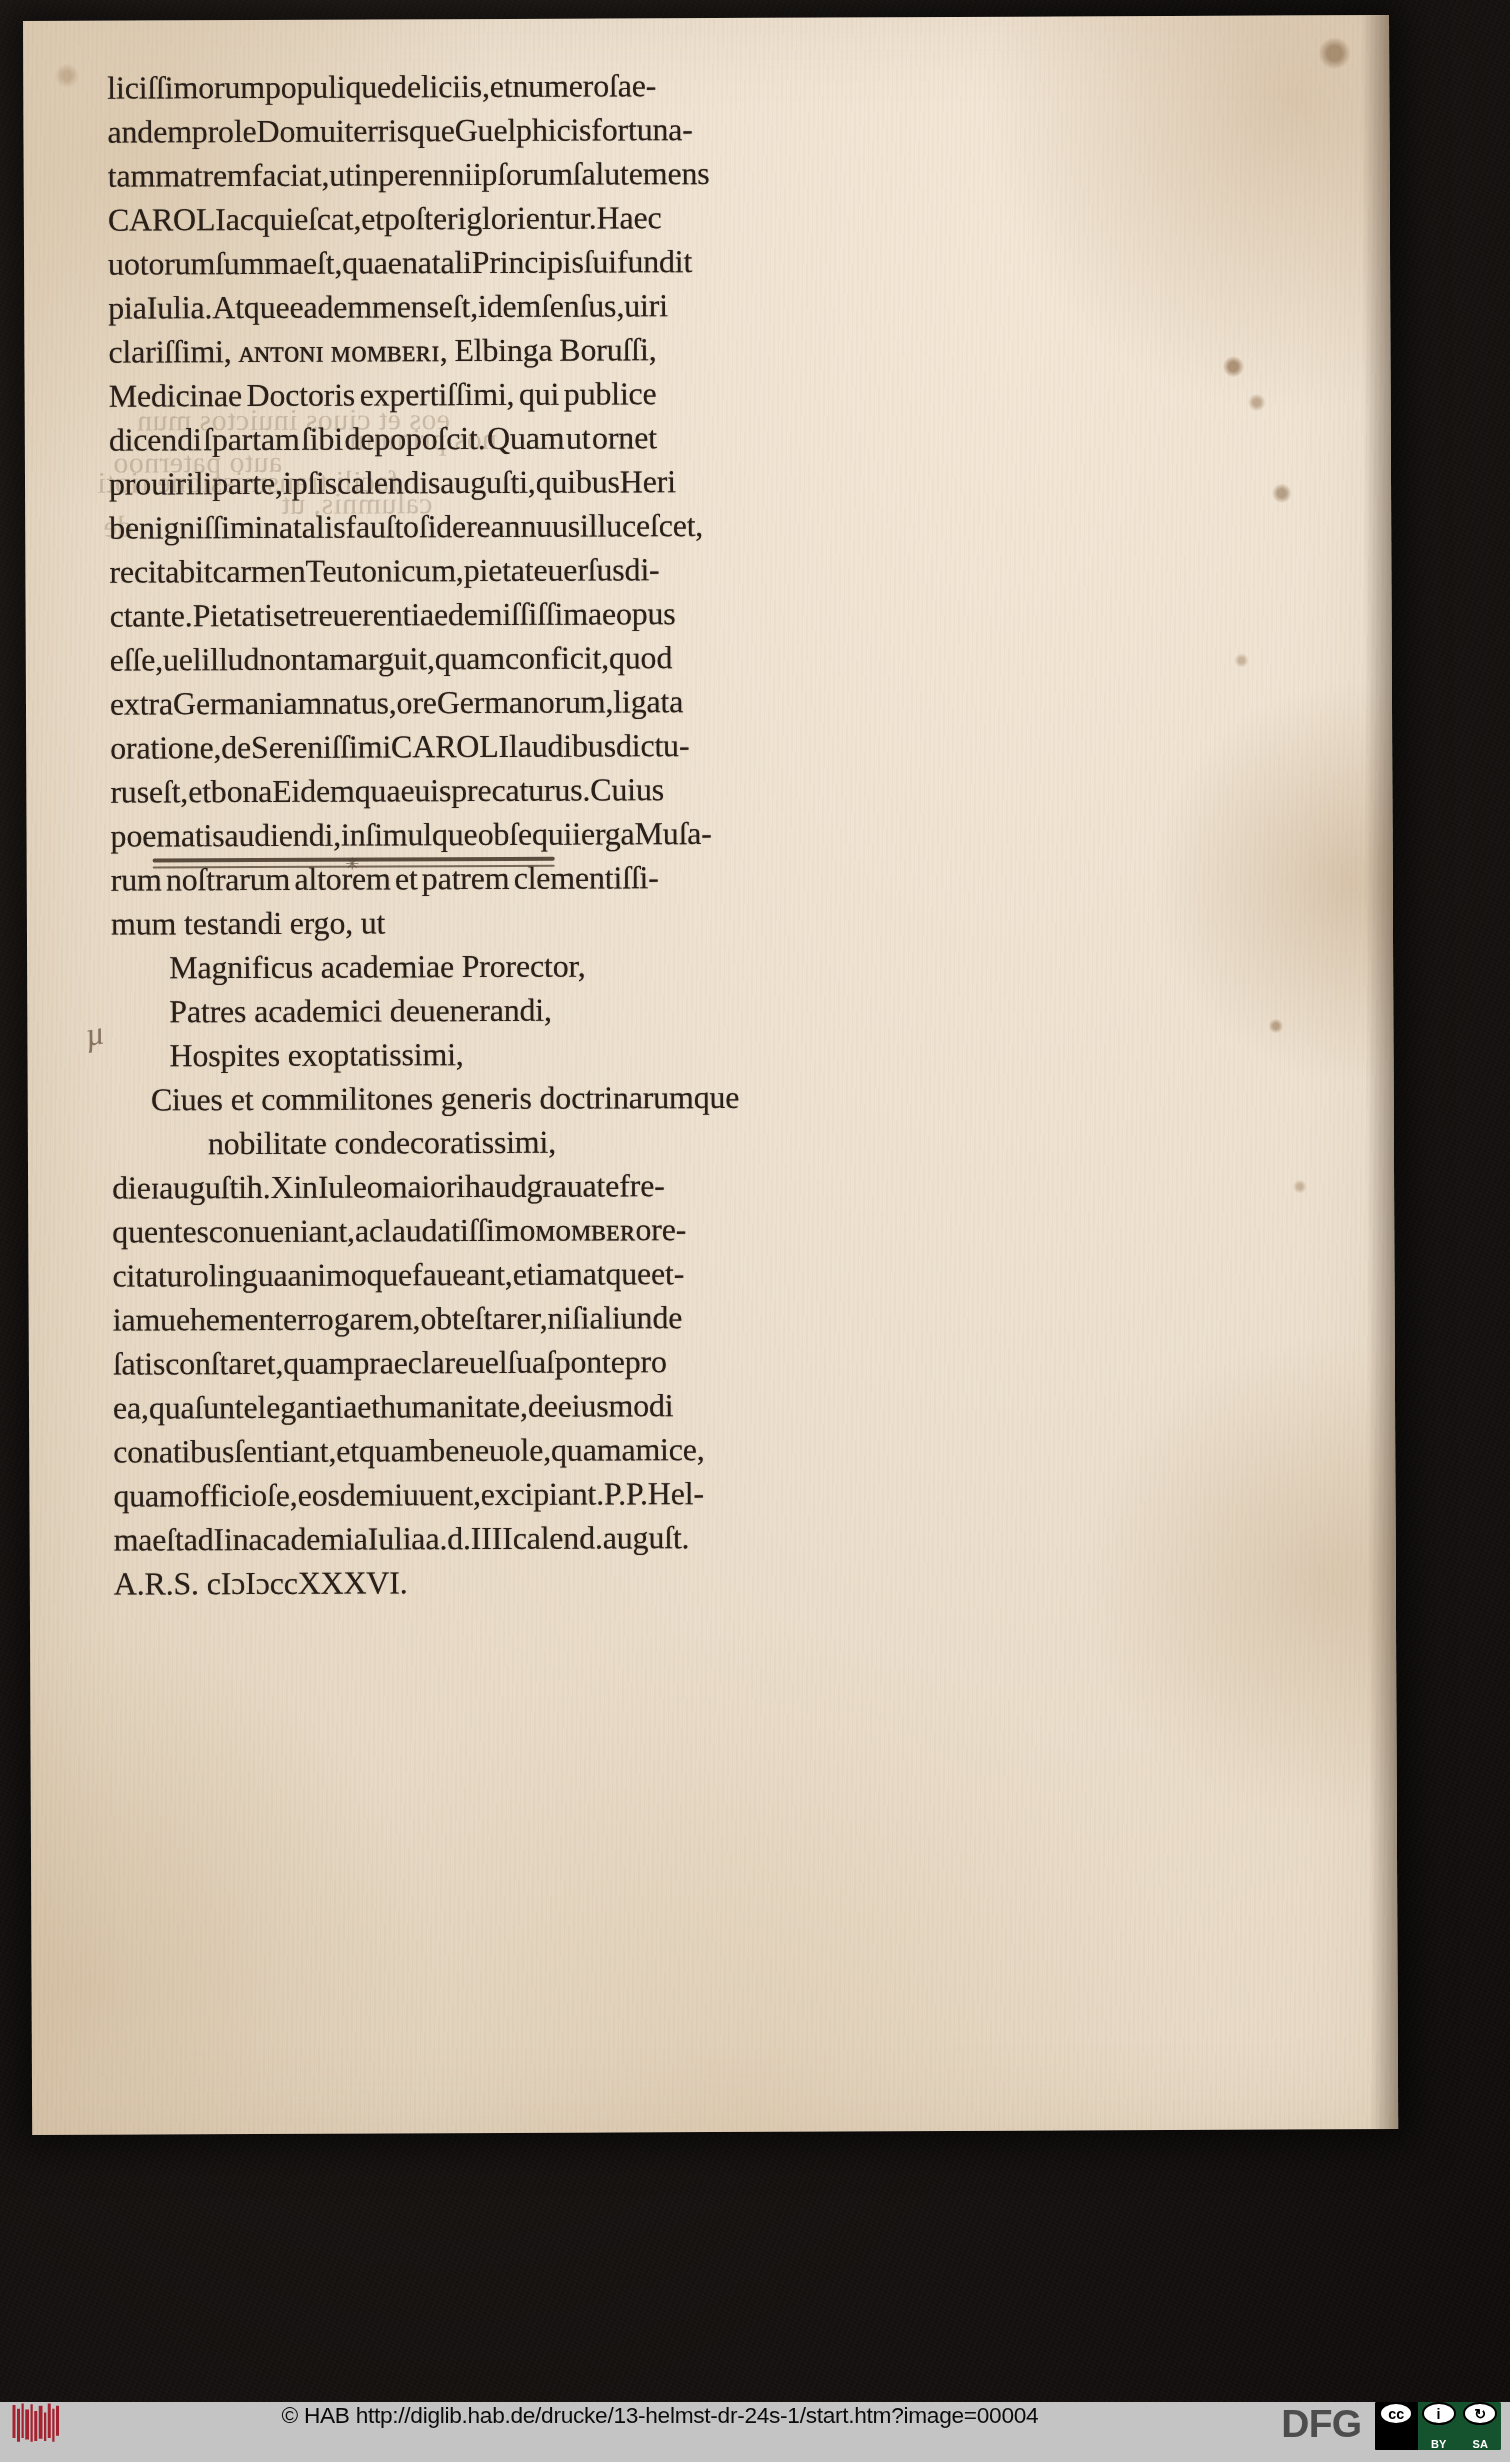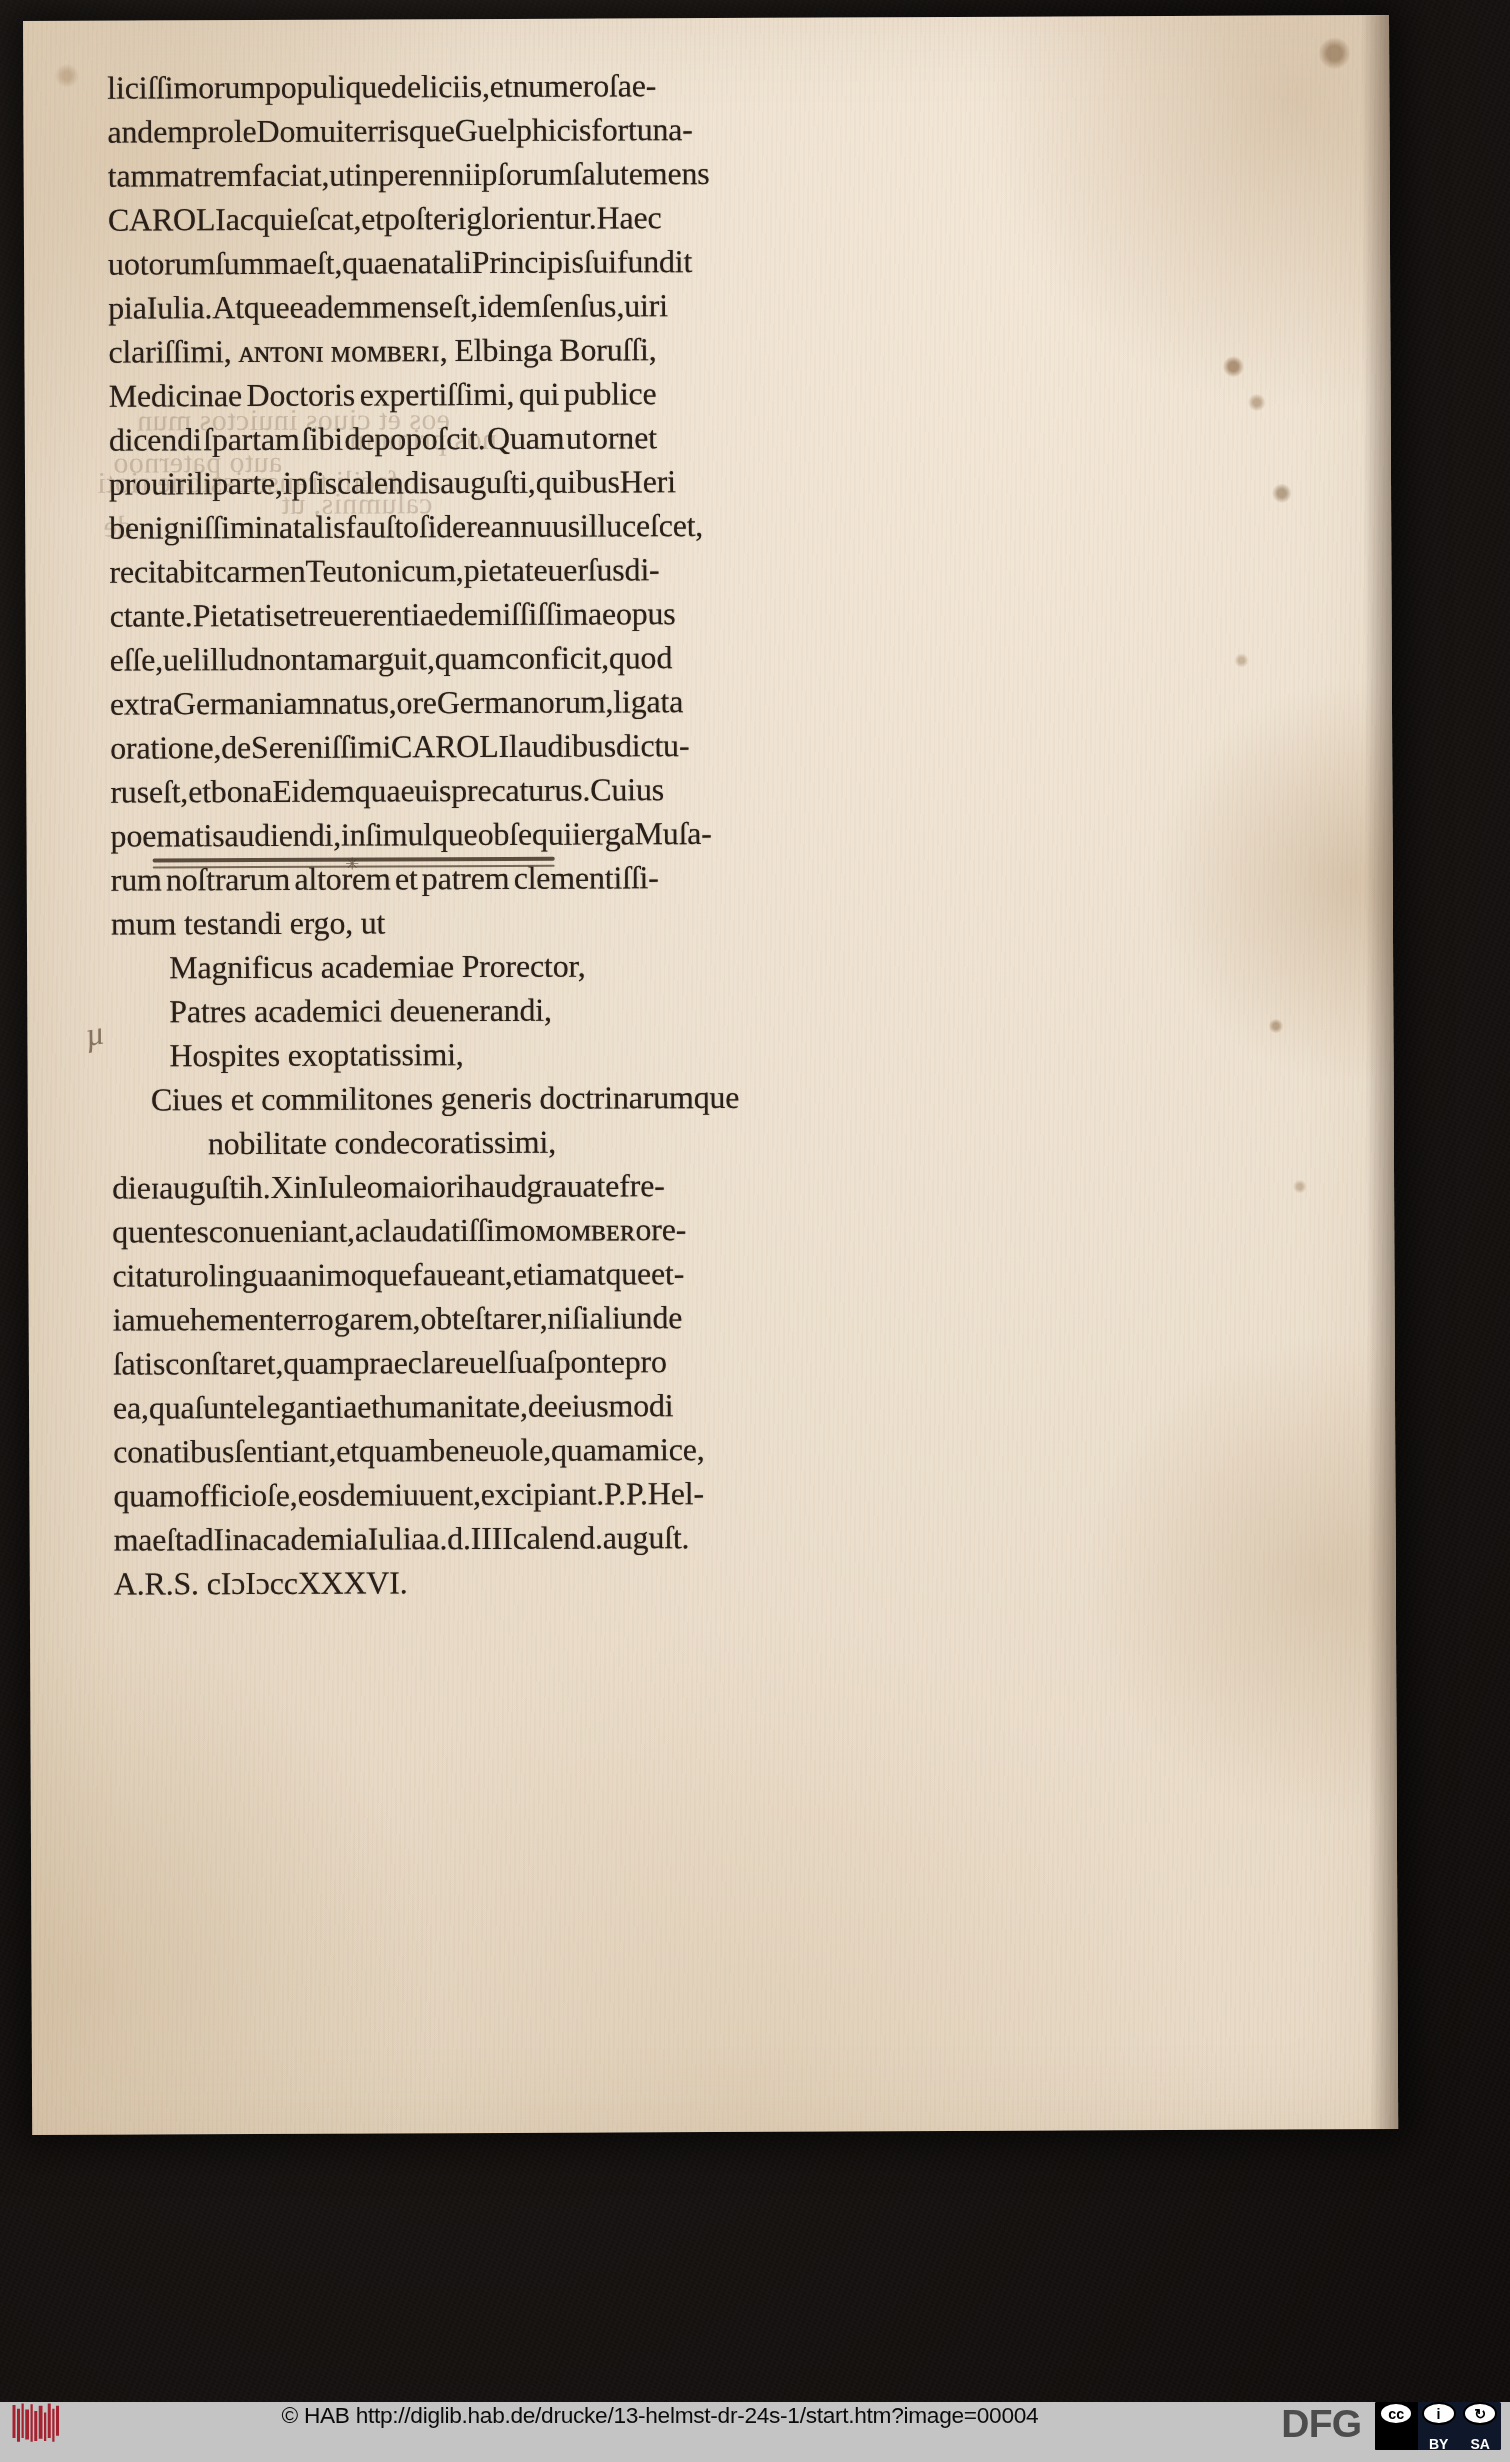--- a/index.html
+++ b/index.html
@@ -219,21 +219,21 @@
     letter-spacing: -0.8px;
     margin-right: 13.6px;
     margin-left: 32px;
   }
   #cc-badge {
     flex: 0 0 auto;
     height: 48px;
     margin-right: 9px;
     display: flex;
     align-items: stretch;
-    background: #0f172a;
+    background: #14532d;
     border-radius: 1.5px;
     overflow: hidden;
   }
   #cc-badge .cc-cell {
     display: flex;
     flex-direction: column;
     align-items: center;
     justify-content: center;
     padding: 0 3.8px;
   }
@@ -244,21 +244,21 @@
     color: #000;
     display: flex; align-items: center; justify-content: center;
     font-family: "Liberation Sans", sans-serif;
     font-weight: bold;
     font-size: 14.3px;
     border: 2.3px solid #000;
     box-shadow: inset 0 0 0 1.5px #fff;
   }
   #cc-badge .cc-sub {
     font-family: "Liberation Sans", sans-serif;
-    font-size: 14px;
+    font-size: 11px;
     color: #fff;
     font-weight: bold;
     line-height: 9.8px;
     margin-top: 15px;
   }
   #cc-badge .cc-main { background: #000; padding: 0 4.5px; }
 </style>
 </head>
 <body>
 

